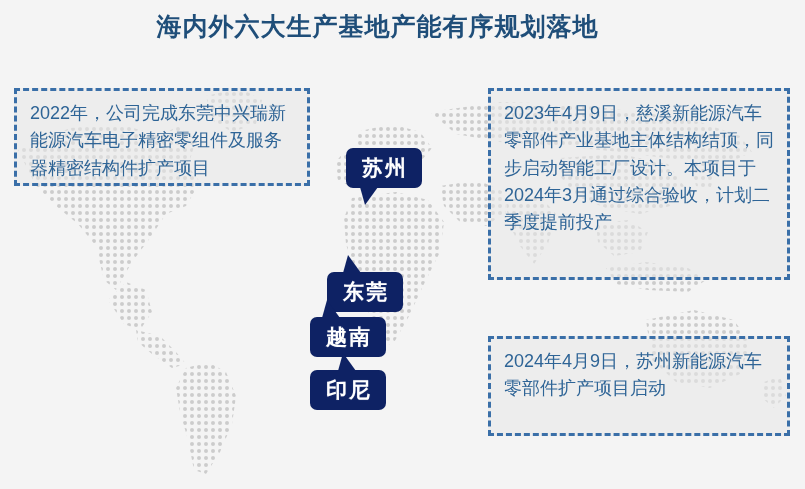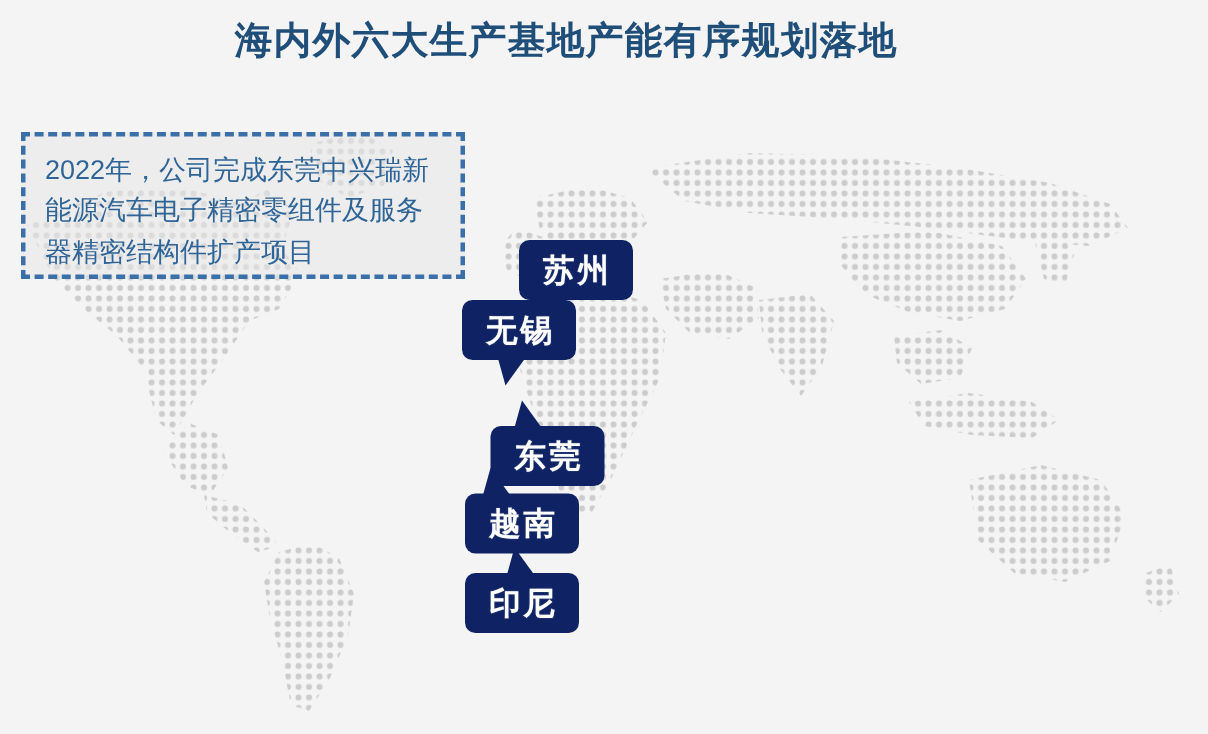--- a/index.html
+++ b/index.html
@@ -97,21 +97,20 @@
     height: 40px;
     background: #0e2264;
     border-radius: 7px;
     color: #ffffff;
     font-family: Liberation Mono, monospace;
     font-size: 21px;
     font-weight: bold;
     letter-spacing: 2px;
     padding: 0 14px 0 16px;
     text-shadow: 0 0 1px rgba(255,255,255,0.35);
-    margin-top: 12px;
   }
   .callout .tail {
     position: absolute;
     width: 0;
     height: 0;
     border-style: solid;
   }
   
   .tail-down {
     bottom: -17px;
@@ -193,31 +192,33 @@
       <rect x="0" y="0" width="805" height="489" fill="url(#dots)" mask="url(#landmask)"></rect>
     </svg>
   </div>
 
   <div id="page-title">海内外六大生产基地产能有序规划落地</div>
 
   <div class="info-box" id="info-box-left">
     <p>2022年，公司完成东莞中兴瑞新能源汽车电子精密零组件及服务器精密结构件扩产项目</p>
   </div>
 
-
+  <div class="info-box" id="info-box-right-top">
+    <p>2023年4月9日，慈溪新能源汽车零部件产业基地主体结构结顶，同步启动智能工厂设计。本项目于2024年3月通过综合验收，计划二季度提前投产</p>
+  </div>
+
+  <div class="info-box" id="info-box-right-bottom">
+    <p>2024年4月9日，苏州新能源汽车零部件扩产项目启动</p>
+  </div>
 
   <div class="callout" id="callout-suzhou">
     <span class="tail tail-down" style="left:14px;"></span>
     <span>苏州</span>
   </div>
 
-  <div class="callout" id="callout-wuxi">
-    <span class="tail tail-down" style="left:24px;"></span>
-    <span>无锡</span>
-  </div>
 
 
   <div class="callout" id="callout-dongguan">
     <span class="tail tail-up" style="left:16px;"></span>
     <span>东莞</span>
   </div>
 
   <div class="callout" id="callout-vietnam">
     <span class="tail tail-up" style="left:12px;"></span>
     <span>越南</span>

